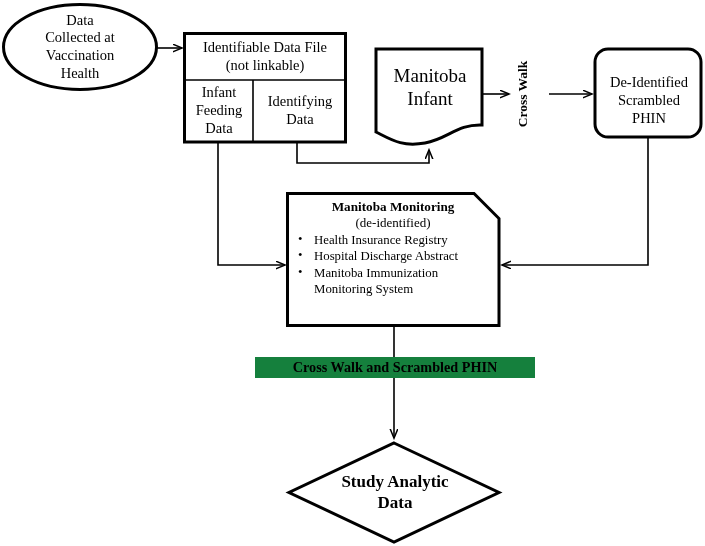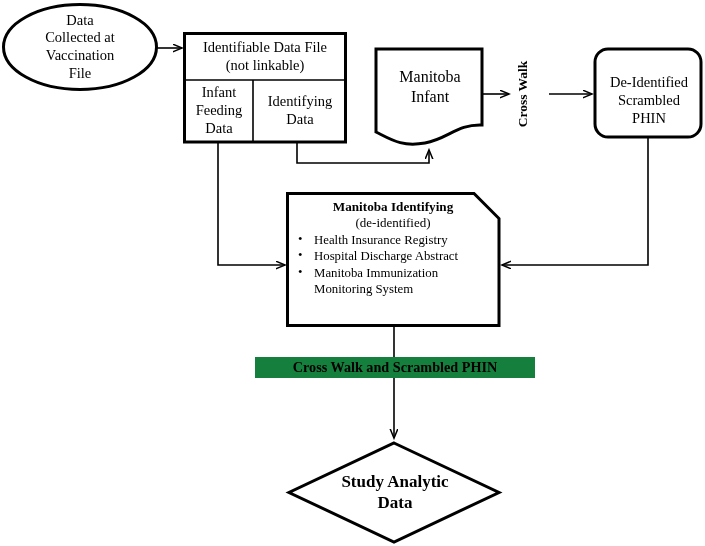--- a/index.html
+++ b/index.html
@@ -55,21 +55,21 @@
     font-size: 14.5px;
   }
   
   #identifying-label {
     left: 255px; top: 81px; width: 90px; height: 60px;
     font-size: 14.5px;
   }
   
   #mbhealth-label {
     left: 377px; top: 52px; width: 106px; height: 70px;
-    font-size: 16px;
+    font-size: 19px;
   }
   
   #phin-label {
     left: 596px; top: 52px; width: 106px; height: 98px;
     font-size: 14.5px;
   }
   
   #diamond-label {
     left: 300px; top: 470px; width: 190px; height: 45px;
     font-size: 17px;
@@ -196,21 +196,21 @@
 
     <polyline points="648,138 648,265 502,265" fill="none" stroke="#000000" stroke-width="1.6" marker-end="url(#arrowOpen)"></polyline>
 
     <line x1="394" y1="327" x2="394" y2="438" stroke="#000000" stroke-width="1.6" marker-end="url(#arrowOpen)"></line>
   </svg>
 
   <div class="node-label" id="ellipse-label">
     <span class="lbl-line">Data</span>
     <span class="lbl-line">Collected at</span>
     <span class="lbl-line">Vaccination</span>
-    <span class="lbl-line">File</span>
+    <span class="lbl-line">Health</span>
   </div>
 
   <div class="node-label" id="idf-header-label">
     <span class="lbl-line">Identifiable Data File</span>
     <span class="lbl-line">(not linkable)</span>
   </div>
 
   <div class="node-label" id="infant-label">
     <span class="lbl-line">Infant</span>
     <span class="lbl-line">Feeding</span>
@@ -228,21 +228,21 @@
   </div>
 
   <div class="node-label" id="phin-label">
     <span class="lbl-line">De-Identified</span>
     <span class="lbl-line">Scrambled</span>
     <span class="lbl-line">PHIN</span>
   </div>
 
   <div id="repo-block">
     <div id="repo-title">
-      <span class="lbl-line">Manitoba Identifying</span>
+      <span class="lbl-line">Manitoba Monitoring</span>
     </div>
     <div id="repo-subtitle">(de-identified)</div>
     <ul id="repo-bullets">
       <li>
         <span class="bullet-dot">•</span>
         <span>Health Insurance Registry</span>
       </li>
       <li>
         <span class="bullet-dot">•</span>
         <span>Hospital Discharge Abstract</span>

